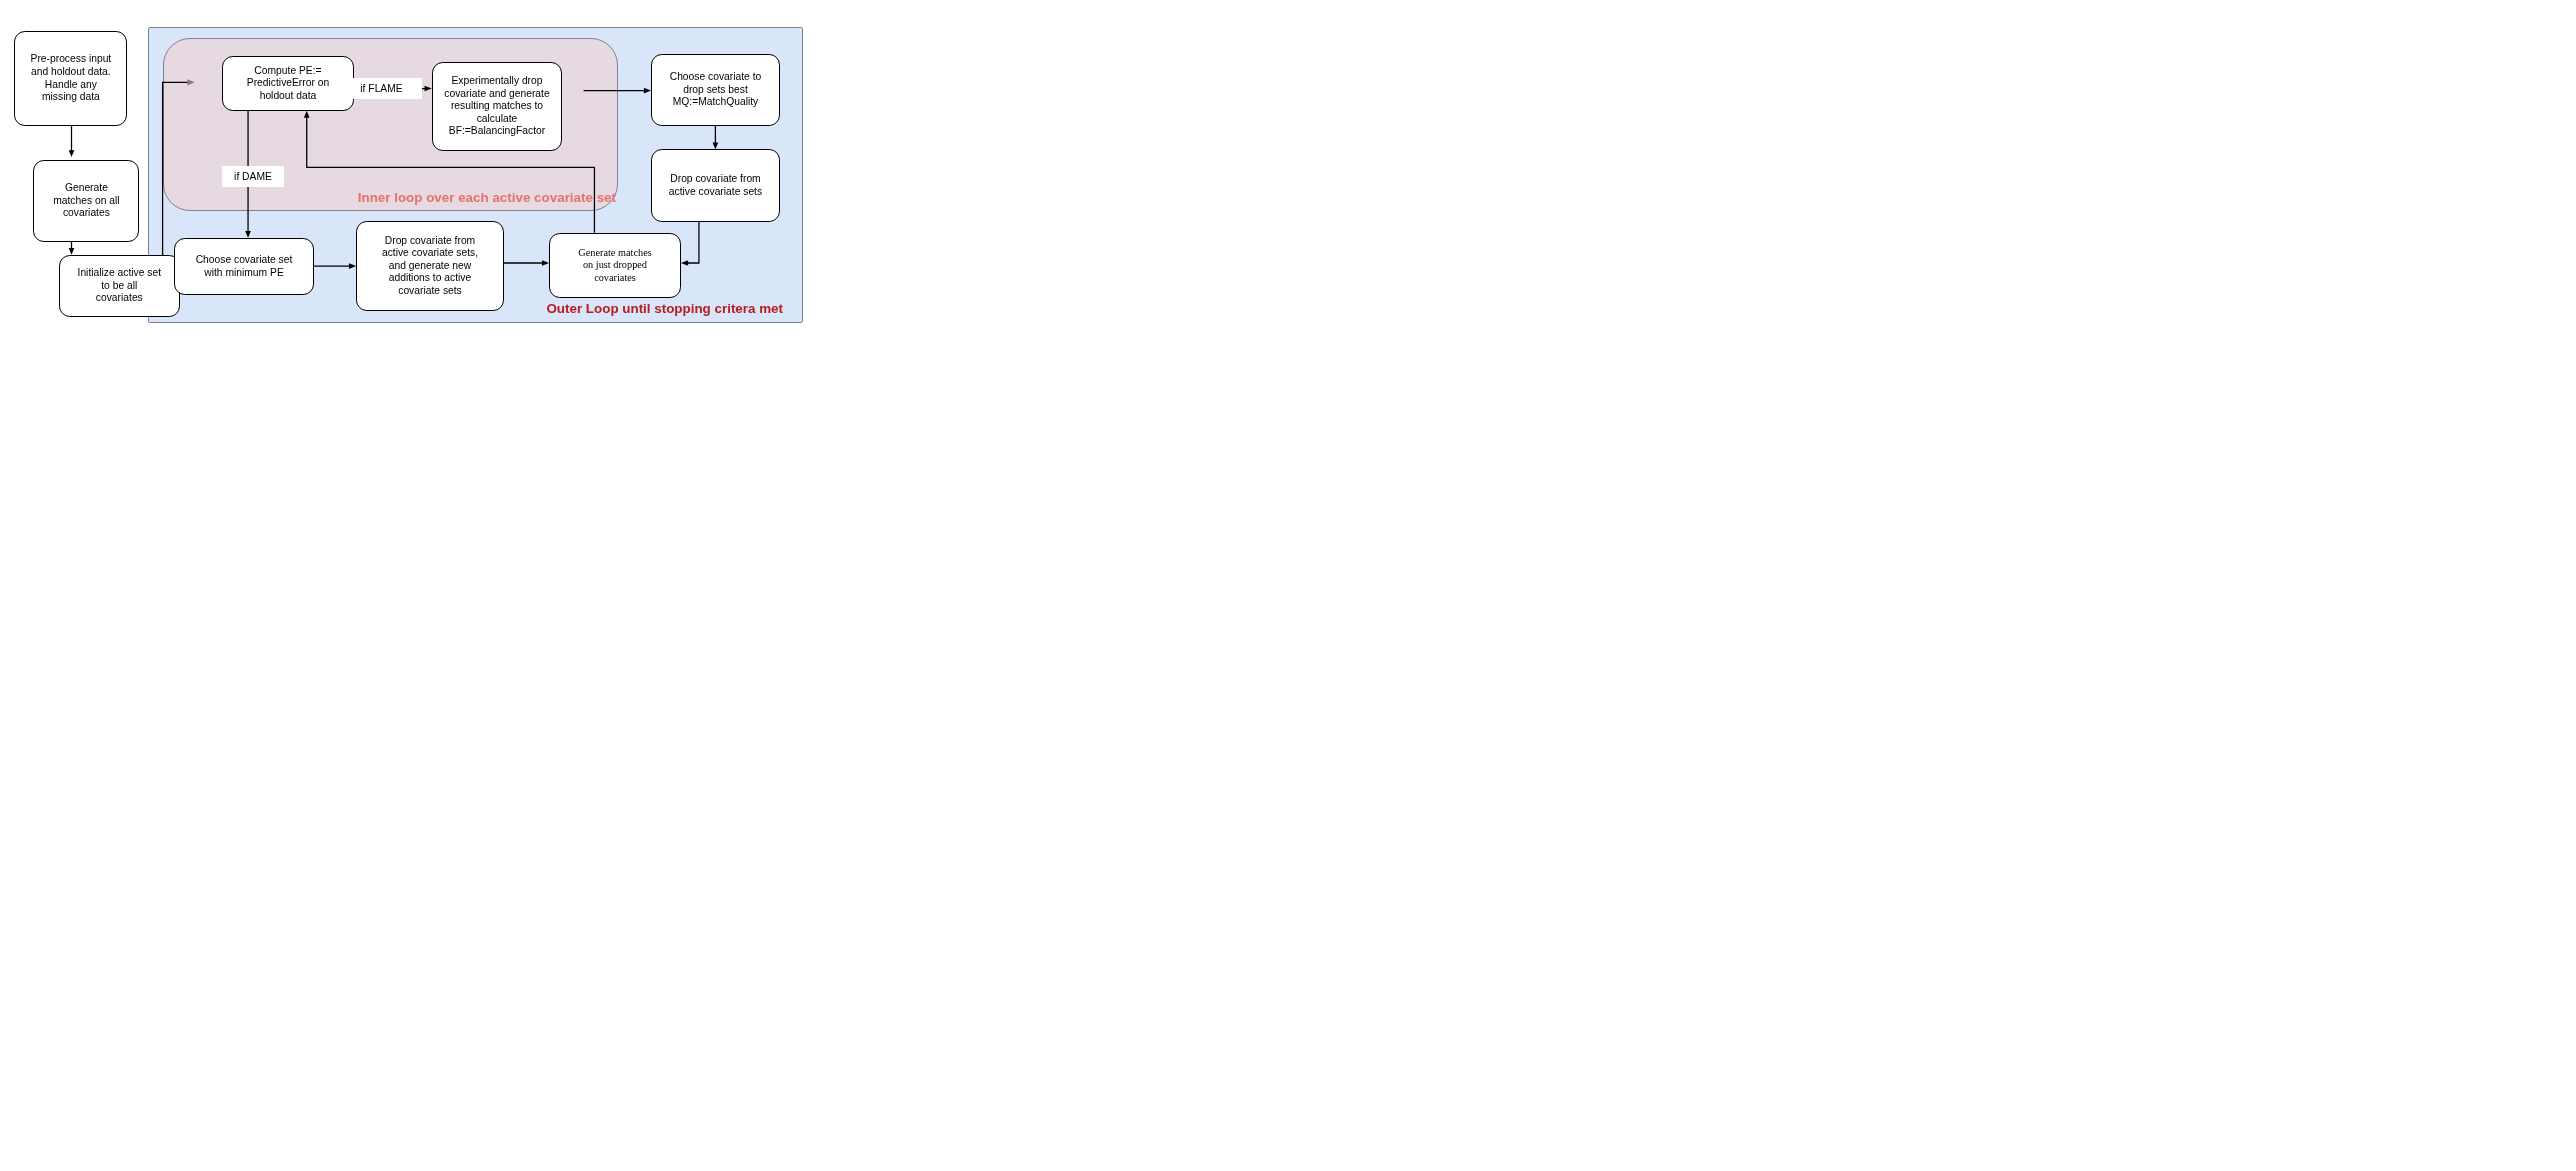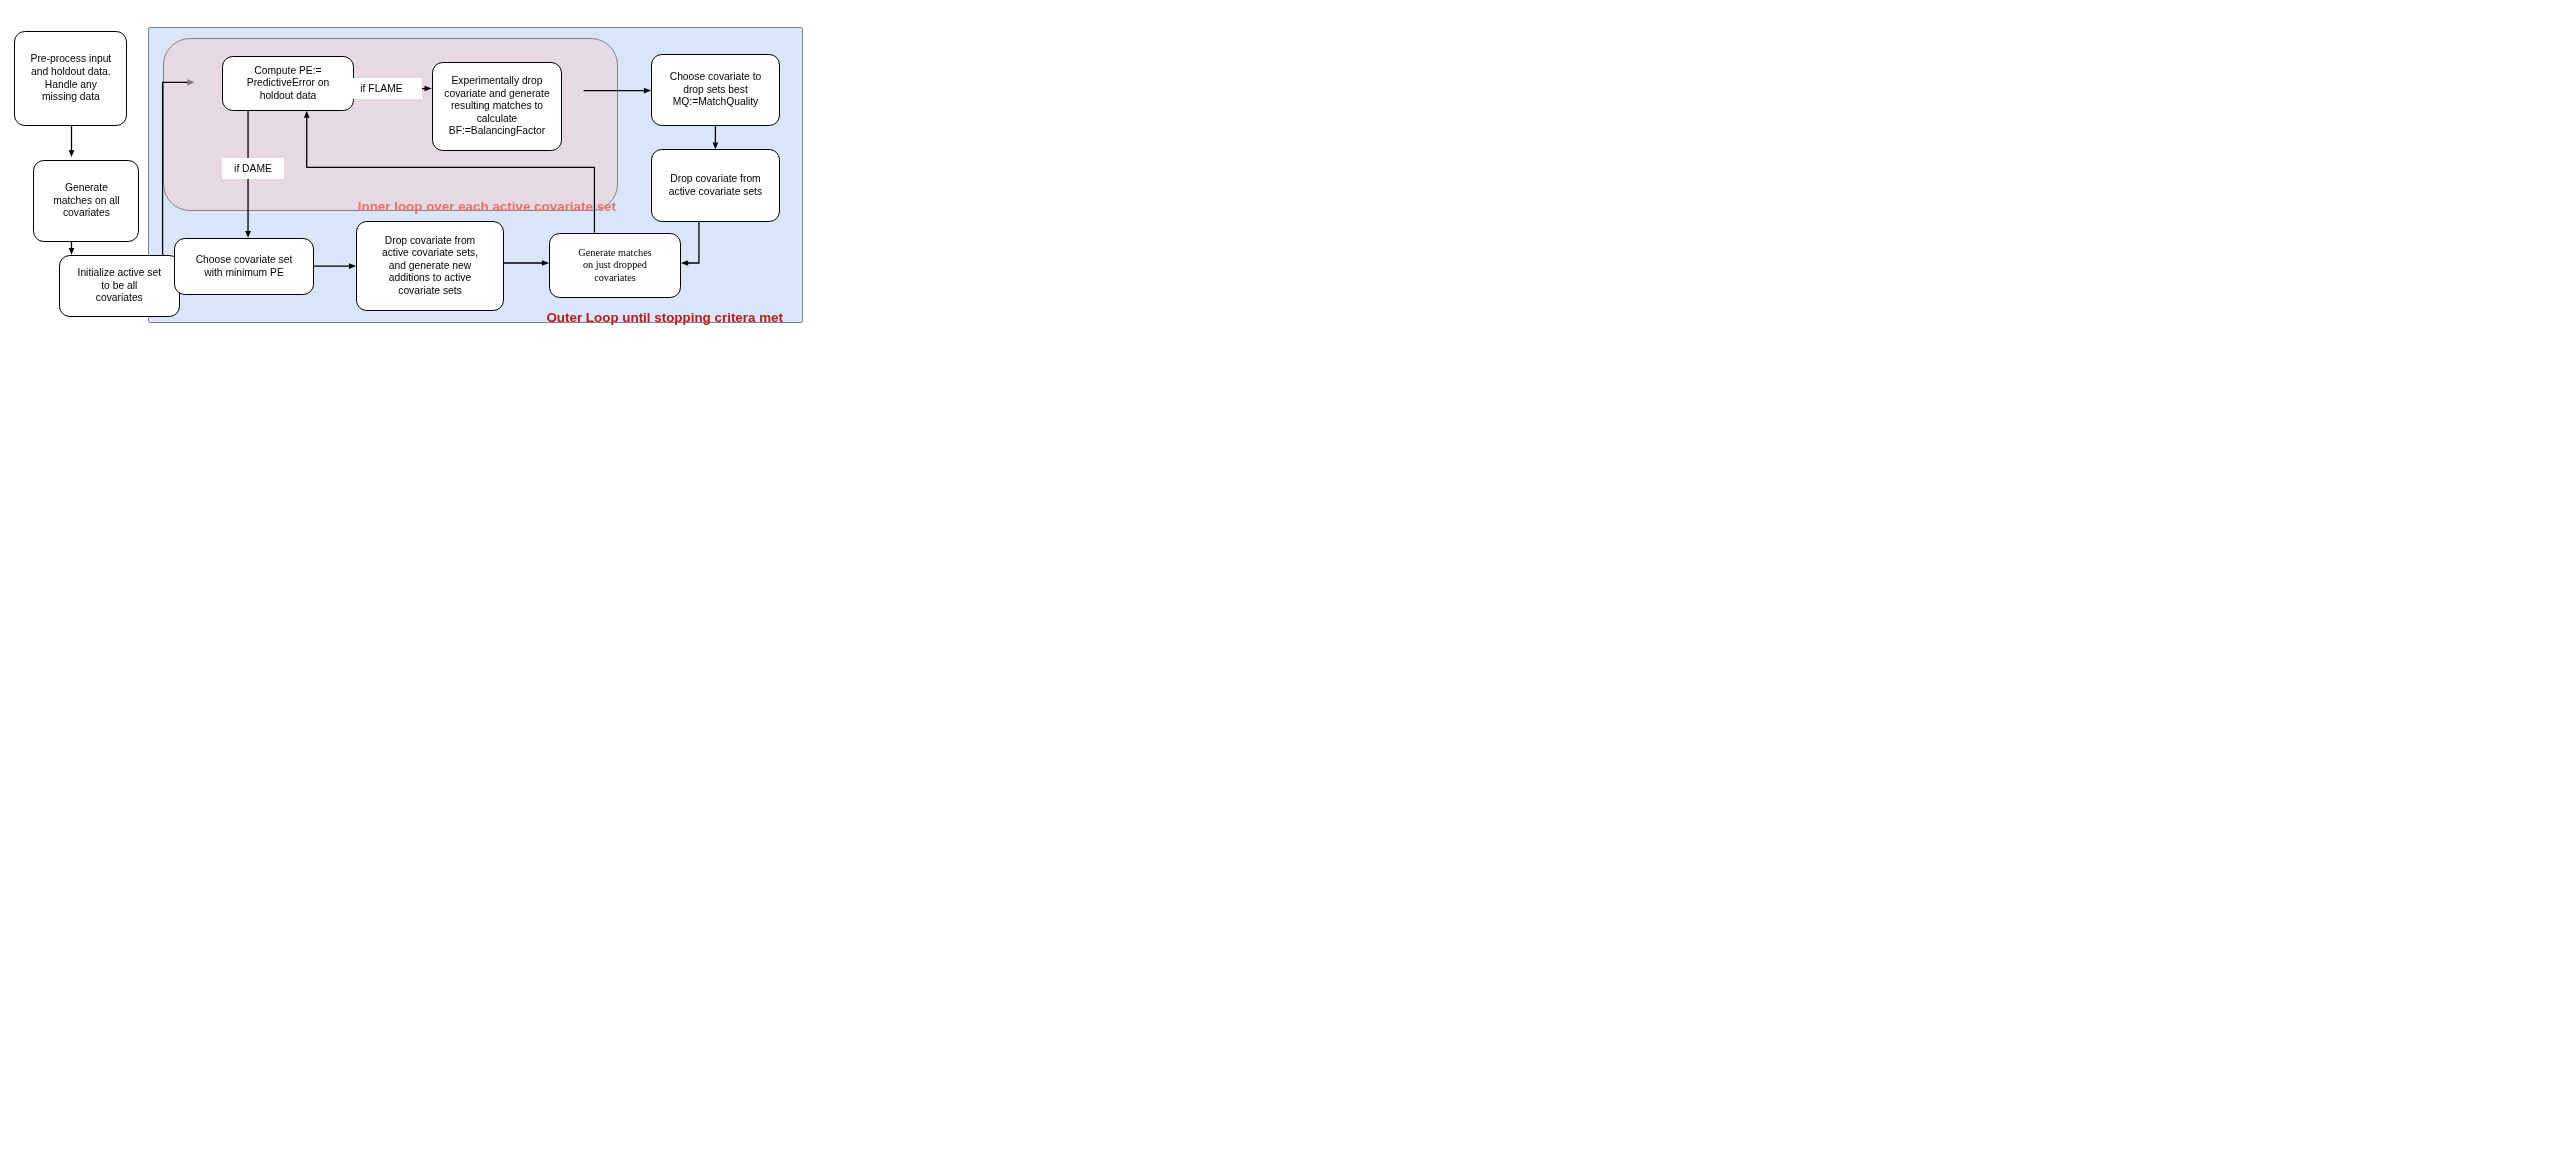--- a/index.html
+++ b/index.html
@@ -22,21 +22,21 @@
     border:1.5px solid #000000;border-radius:10.8px;color:#000;
     display:flex;align-items:center;justify-content:center;text-align:center;
     font-size:10.3px;line-height:1.22;white-space:pre-line;z-index:3;padding:2.1px;
   }
   .edge-label{
     position:absolute;box-sizing:border-box;background:#ffffff;color:#000;
     display:flex;align-items:center;justify-content:center;text-align:right;
     font-size:10.3px;z-index:3;
   }
   .loop-label{
-    position:absolute;font-weight:bold;font-size:13.4px;z-index:2;text-align:right;margin-top:9px;
+    position:absolute;font-weight:bold;font-size:13.4px;z-index:2;text-align:right;
   }
   .inner-loop-label{left:289px;top:190px;width:327px;color:#e8716c;}
   .outer-loop-label{left:499px;top:301px;width:284px;color:#b91c1c;}
 </style>
 </head>
 <body>
 
 <div class="canvas">
 
   <div class="region outer-region"></div>
@@ -131,19 +131,19 @@
   <div class="node" style="left:356px;top:221px;width:148px;height:90px;">Drop covariate from
 active covariate sets,
 and generate new
 additions to active
 covariate sets</div>
   <div class="node" style="left:549px;top:233px;width:132px;height:65px;font-family:Liberation Serif, serif;">Generate matches
 on just dropped
 covariates</div>
 
   <div class="edge-label" style="left:341px;top:78px;width:81px;height:20.6px;">if FLAME</div>
-  <div class="edge-label" style="left:222px;top:158px;width:62px;height:20.6px;">if DAME</div>
+  <div class="edge-label" style="left:222px;top:166px;width:62px;height:20.6px;">if DAME</div>
 
   <div class="loop-label inner-loop-label">Inner loop over each active covariate set</div>
   <div class="loop-label outer-loop-label">Outer Loop until stopping critera met</div>
 
 </div>
 
 
 </body></html>

